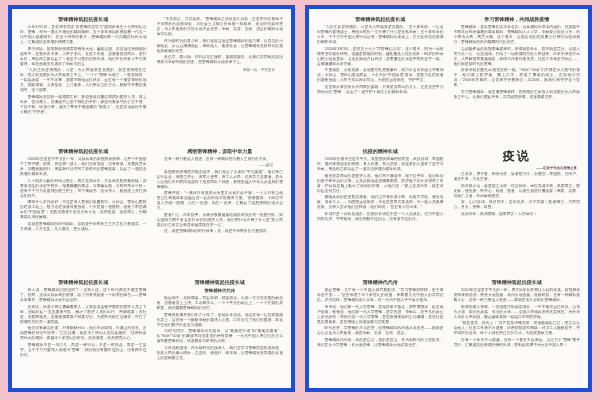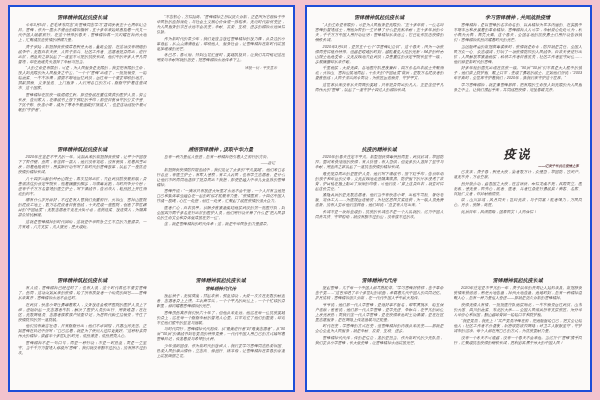--- a/index.html
+++ b/index.html
@@ -4,23 +4,22 @@
 <style>
   html,body{margin:0;padding:0;}
   body{
     width:600px;height:400px;overflow:hidden;
     background:#f3c3cd;
     font-family:"Liberation Sans", sans-serif;
   }
   .spread{position:relative;width:600px;height:400px;}
   .page{
     position:absolute;top:5px;width:287px;height:387px;
-    background:#fcfaf9;border:2px solid #1d4ed8;box-sizing:border-box;
+    background:#fcfaf9;border:4px solid #1d4ed8;box-sizing:border-box;
     padding:4px 8px;
-    font-style:italic;
   }
   .page-left{left:8px;}
   .page-right{left:305px;}
   .cols{display:flex;gap:10px;height:100%;}
   .col{flex:1;min-width:0;display:flex;flex-direction:column;overflow:hidden;}
   .block{overflow:hidden;}
   .block-1{height:132px;}
   .block-2{height:131px;}
   .block-3{flex:1;}
   .article-title{

